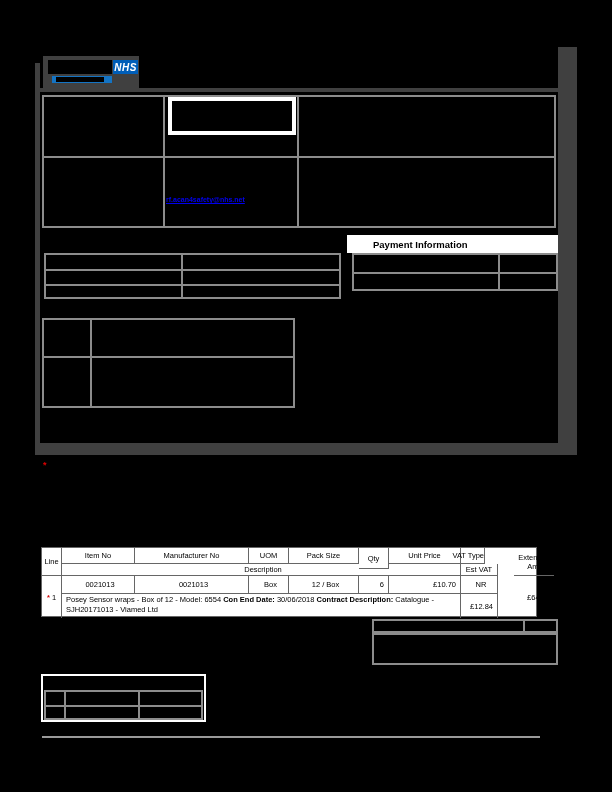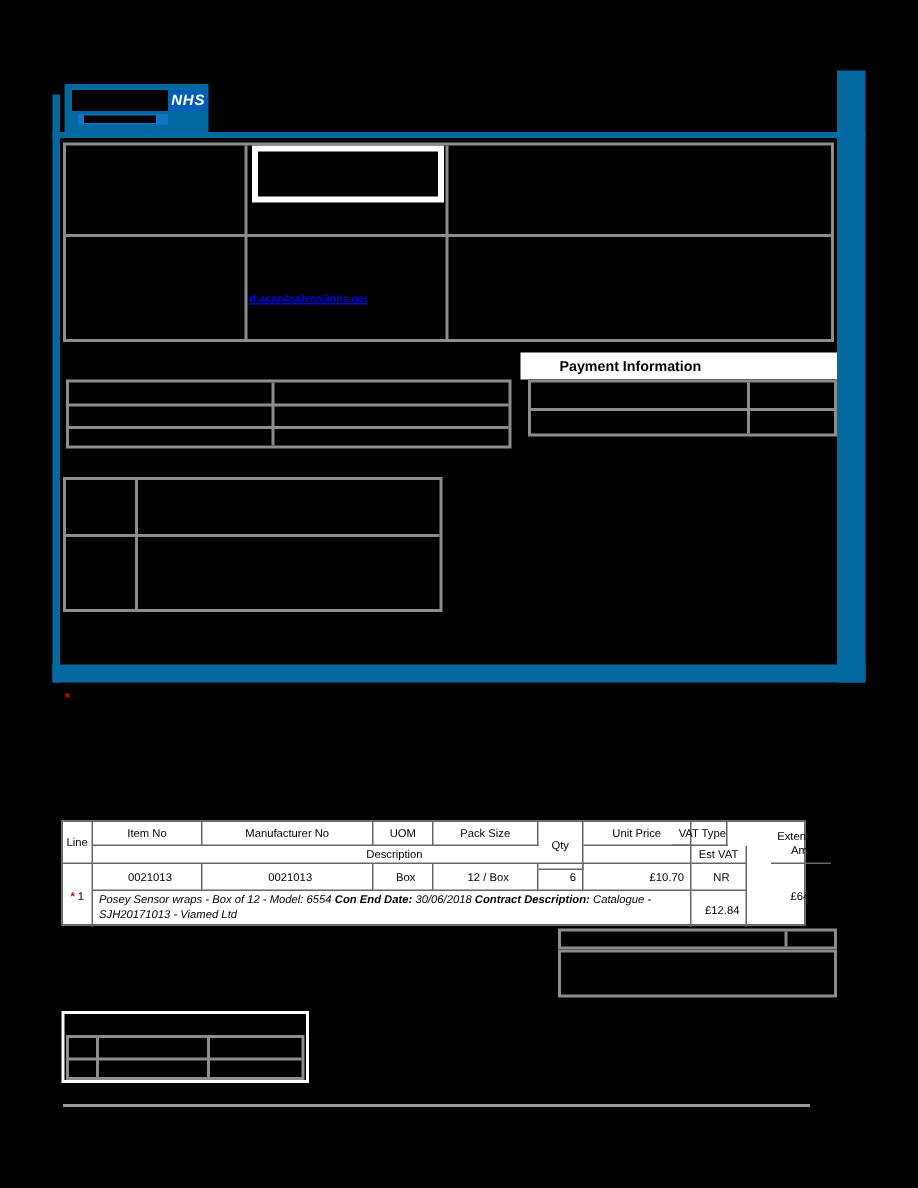--- a/index.html
+++ b/index.html
@@ -1,21 +1,21 @@
 <!DOCTYPE html>
 <html><head>
 <meta charset="utf-8">
 <style>
   html,body{margin:0;padding:0;background:#1a1a1a;}
   #page{
     position:relative;width:612px;height:792px;background:#000;
     font-family:"Liberation Sans", sans-serif;overflow:hidden;margin:0 auto;
   }
   .abs{position:absolute;box-sizing:border-box;}
-  .white{background:#0369a1;}
+  .white{background:#404040;}
   .blk{background:#000;}
   
   .gtbl{border:2px solid #8c8c8c;background:#000;}
   .gline{position:absolute;background:#8c8c8c;}
   
   .sec-hdr{
     background:#fff;color:#000;font-weight:bold;font-size:9.5px;
     display:flex;align-items:center;padding-left:5px;
   }
   
@@ -25,21 +25,21 @@
     border-right:1px solid #666;border-bottom:1px solid #666;
     font-size:7.5px;color:#000;display:flex;align-items:center;
     overflow:hidden;white-space:nowrap;
   }
   .cell.noR{border-right:none;margin-left:16px;}
   .cell.noB{border-bottom:none;}
   .c-center{justify-content:center;text-align:center;}
   .c-left{justify-content:center;padding-left:4px;}
   .c-right{justify-content:flex-end;padding-right:4px;}
   .two-line{flex-direction:column;justify-content:center;line-height:9px;}
-  .desc-cell{white-space:normal;align-items:flex-start;line-height:10px;padding:1px 4px 0 4px;display:block;font-style:italic;}
+  .desc-cell{white-space:normal;align-items:flex-start;line-height:10px;padding:1px 4px 0 4px;display:block;}
   .bold{font-weight:bold;}
   .marker{color:#d40000;font-weight:bold;margin-right:2px;}
   a.email{
     font-size:7px;font-weight:bold;color:#0000ee;text-decoration:underline;
   }
   .asterisk{color:#e00000;font-size:9px;font-weight:bold;}
   
   .nhs-tab{
     background:#005EB8;color:#fff;font-style:italic;font-weight:bold;
     font-size:10px;display:flex;align-items:center;justify-content:center;
@@ -108,21 +108,21 @@
       </div>
     <div class="cell c-center" style="left:93px;top:0;width:114px;height:16px;">
         <span>Manufacturer No</span>
       </div>
     <div class="cell c-center" style="left:207px;top:0;width:40px;height:16px;">
         <span>UOM</span>
       </div>
     <div class="cell c-center" style="left:247px;top:0;width:70px;height:16px;">
         <span>Pack Size</span>
       </div>
-    <div class="cell c-center" style="left:317px;top:0;width:30px;height:32px;">
+    <div class="cell c-center" style="left:317px;top:0;width:30px;height:21px;">
         <span>Qty</span>
       </div>
     <div class="cell c-center" style="left:347px;top:0;width:72px;height:16px;">
         <span>Unit Price</span>
       </div>
     <div class="cell c-center" style="left:406px;top:0;width:37px;height:16px;justify-content:flex-end;">
         <span>VAT Type</span>
       </div>
     <div class="cell c-center two-line noR" style="left:456px;top:0;width:40px;height:28px;">
       <span>Extended</span>

